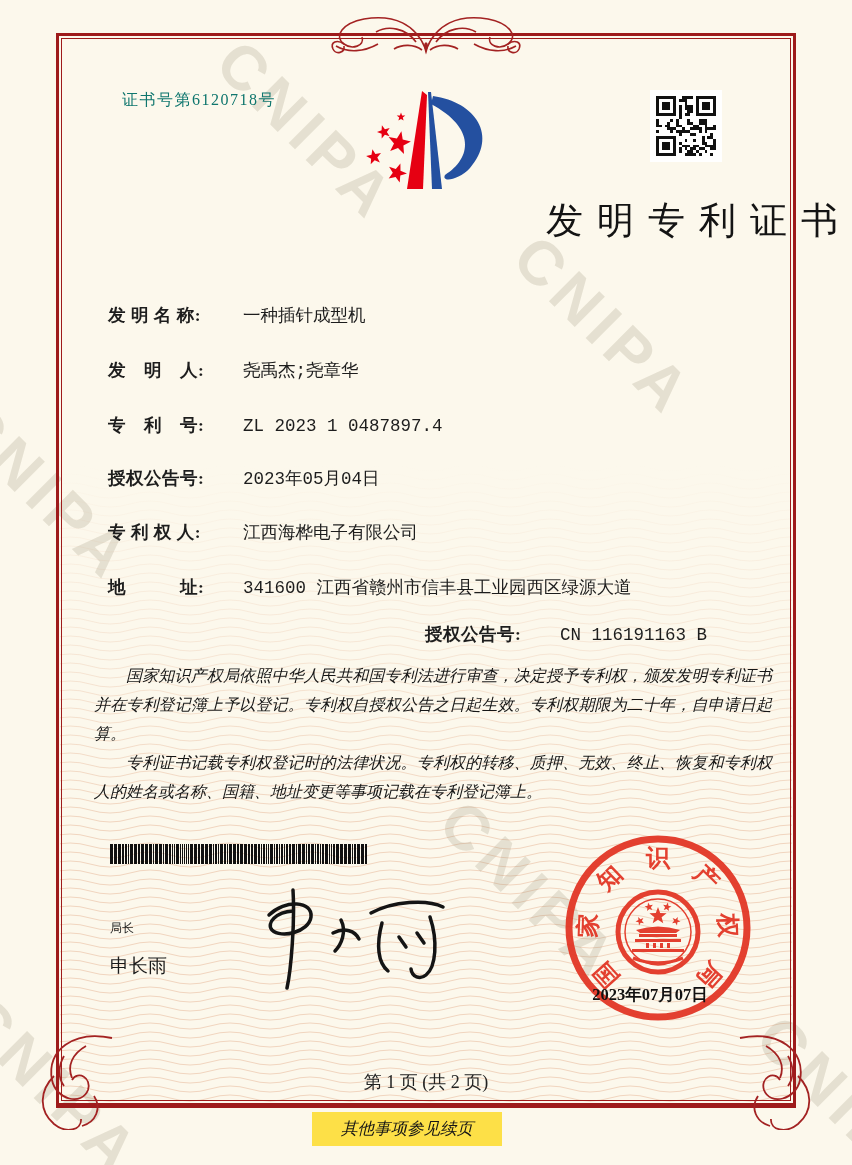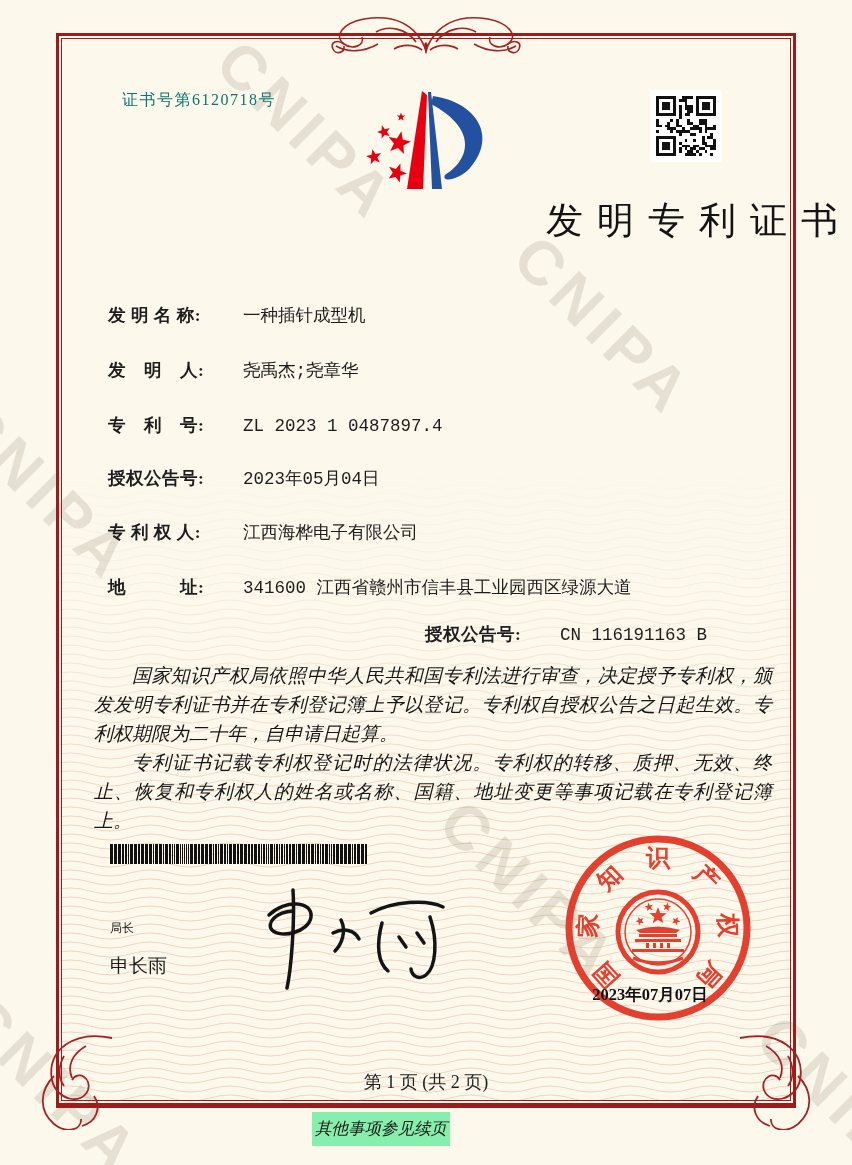--- a/index.html
+++ b/index.html
@@ -27,36 +27,36 @@
            color:#141414; letter-spacing:14px; padding-left:14px; z-index:4; }
 
   
   .fields { position:absolute; left:108px; top:303px; width:660px; font-size:17.5px; color:#1d1d1d; z-index:4; }
   .frow { position:absolute; left:0; white-space:nowrap; }
   .flabel { display:inline-block; width:104px; white-space:pre; letter-spacing:0.5px;font-weight:bold; }
   .fvalue { margin-left:31px;font-family:Liberation Mono, monospace; }
   .pair2 { position:absolute; left:317px; top:0; }
 
   
-  .body-text { position:absolute; left:94px; top:661px; width:678px; font-size:19px; font-style:italic;
+  .body-text { position:absolute; left:94px; top:661px; width:678px; font-size:16px; font-style:italic;
                line-height:29px; color:#161616; z-index:4; }
   .body-text p { margin:0; text-indent:2em; text-align:justify; }
 
   .barcode { position:absolute; left:110px; top:844px; z-index:4; }
 
   .sig-post { position:absolute; left:110px; top:920px; font-size:12px; color:#1a1a1a; z-index:4; }
   .sig-name { position:absolute; left:110px; top:953px; font-size:19px; color:#1a1a1a; z-index:4; }
   .sig-svg  { position:absolute; left:245px; top:885px; z-index:4; }
 
   .seal { position:absolute; left:560px; top:830px; z-index:5; opacity:0.93; }
   .seal-date { position:absolute; left:570px; top:984px; width:160px; text-align:center;
                font-size:16.5px; font-weight:600; color:#111; z-index:6; }
 
   .page-info { position:absolute; left:0; right:0; top:1070px; text-align:center; font-size:18px; color:#222; z-index:4; }
-  .cont-note { position:absolute; left:312px; top:1112px; background:#86efac; padding:6px 3px;
+  .cont-note { position:absolute; left:312px; top:1112px; background:#fde047; padding:6px 29px;
                font-size:16.5px; font-style:italic; color:#161616; z-index:4; }
 </style>
 </head>
 <body>
 
 <div class="page">
 
   <svg class="waves" width="732" height="1067">
       <path d="M-10 8 q20 -6 40 0 t40 0 t40 0 t40 0 t40 0 t40 0 t40 0 t40 0 t40 0 t40 0 t40 0 t40 0 t40 0 t40 0 t40 0 t40 0 t40 0 t40 0 t40 0 t40 0 t40 0" fill="none" stroke="#f1d5bf" stroke-width="1"></path>
       <path d="M-10 17 q20 -6 40 0 t40 0 t40 0 t40 0 t40 0 t40 0 t40 0 t40 0 t40 0 t40 0 t40 0 t40 0 t40 0 t40 0 t40 0 t40 0 t40 0 t40 0 t40 0 t40 0 t40 0" fill="none" stroke="#f1d5bf" stroke-width="1"></path>

